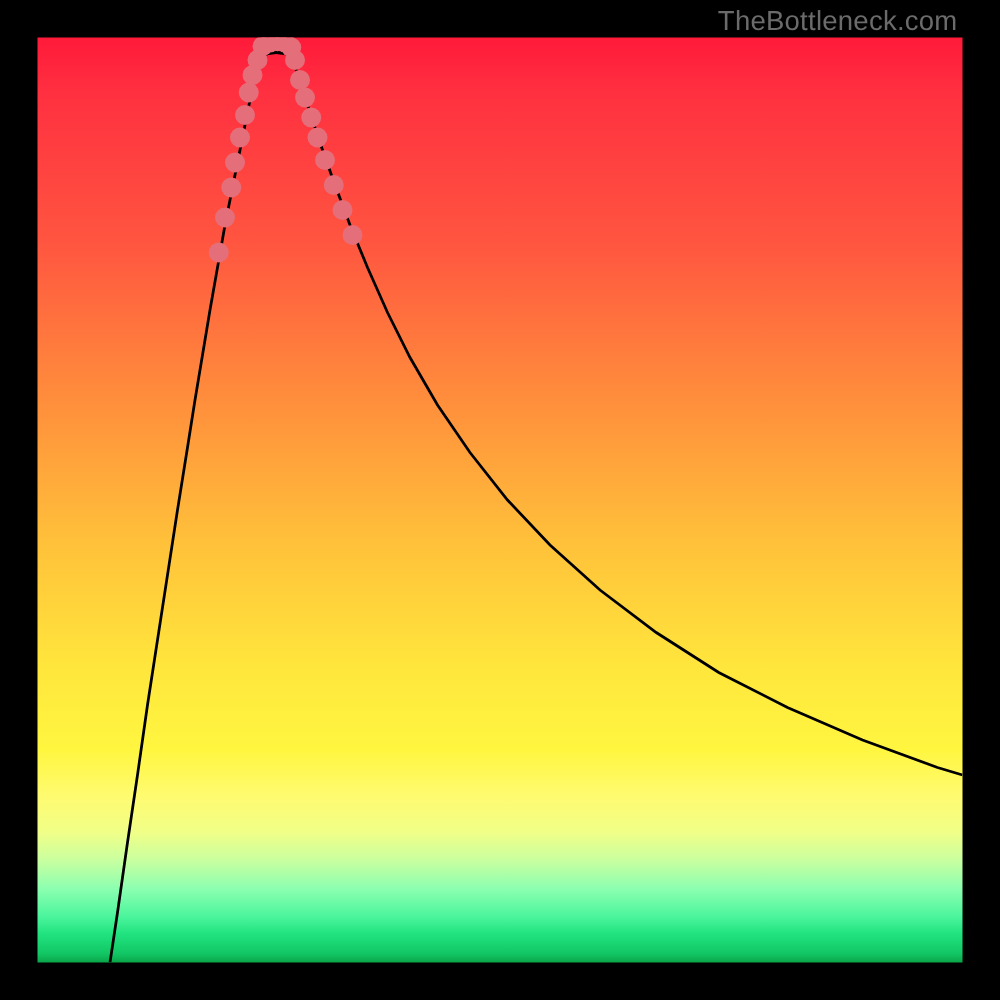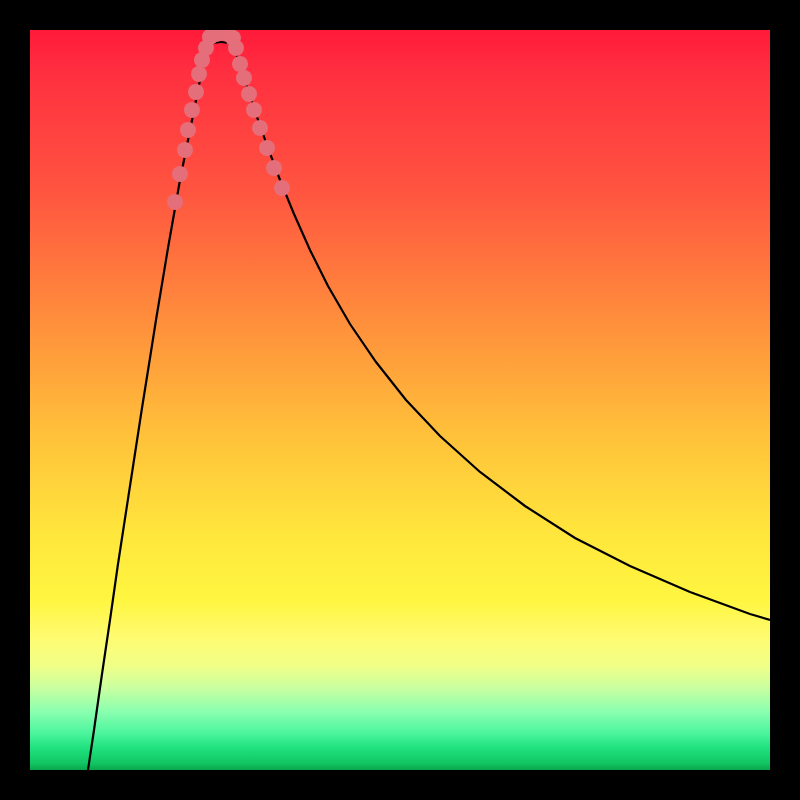--- a/index.html
+++ b/index.html
@@ -58,20 +58,21 @@
     left: 0;
     top: 0;
     width: 740px;
     height: 740px;
   }
 </style>
 </head>
 <body>
 
 <div class="frame">
+  <div class="watermark">TheBottleneck.com</div>
   <div class="plot-area">
     <svg class="curve-layer" viewBox="0 0 740 740" preserveAspectRatio="none">
       <path id="left-path" fill="none" stroke="#000" stroke-width="2.2" d="M58.0 740.0 L64.0 700.0 L72.0 644.0 L80.0 590.0 L88.0 534.0 L96.0 482.0 L104.0 430.0 L112.0 378.0 L120.0 328.0 L126.0 290.0 L132.0 254.0 L138.0 218.0 L144.0 184.0 L150.0 150.0 L156.0 120.0 L162.0 90.0 L166.0 70.0 L170.0 50.0 L174.0 32.0 L178.0 15.0"></path>
       <path id="trough-path" fill="none" stroke="#000" stroke-width="2.2" d="M178 15.0 Q191 9.0 204 15.0"></path>
       <path id="right-path" fill="none" stroke="#000" stroke-width="2.2" d="M204.0 15.0 L208.0 30.0 L214.0 48.0 L220.0 66.0 L228.0 90.0 L238.0 118.0 L250.0 150.0 L264.0 184.0 L280.0 220.0 L298.0 256.0 L320.0 294.0 L346.0 332.0 L376.0 370.0 L410.0 406.0 L450.0 442.0 L495.0 476.0 L545.0 508.0 L600.0 536.0 L660.0 562.0 L720.0 584.0 L740.0 590.0"></path>
       <g id="dots-layer">
           <circle cx="145" cy="172" r="8" fill="#e46f7a"></circle>
           <circle cx="150" cy="144" r="8" fill="#e46f7a"></circle>
           <circle cx="155" cy="120" r="8" fill="#e46f7a"></circle>
           <circle cx="158" cy="100" r="8" fill="#e46f7a"></circle>

